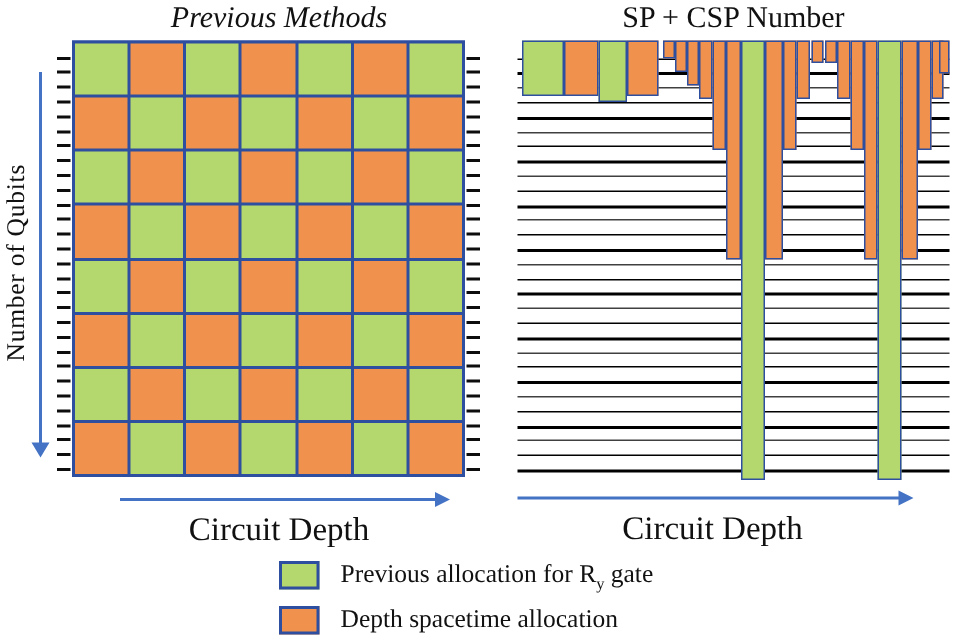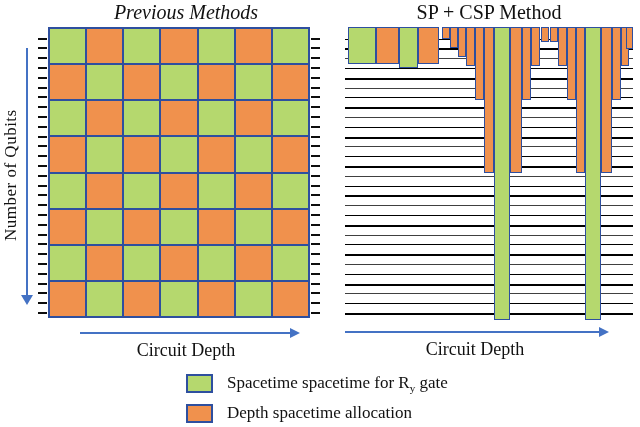--- a/index.html
+++ b/index.html
@@ -32,21 +32,21 @@
     left:21px;top:295px;width:0;height:0;
     border-left:6px solid transparent;border-right:6px solid transparent;
     border-top:10px solid var(--arrow);
   }
   .h-arrow-line{height:2px;background:var(--arrow);}
   .h-arrow-head{
     width:0;height:0;
     border-top:5px solid transparent;border-bottom:5px solid transparent;
     border-left:10px solid var(--arrow);
   }
-  .x-label{font-size:18px;text-align:center;white-space:nowrap;}
+  .x-label{font-size:22px;text-align:center;white-space:nowrap;}
   
   #right-panel{left:345px;top:27px;width:288px;height:293px;}
   .wire{position:absolute;left:0;right:0;background:#000;}
   .bar{position:absolute;top:0;border:1.5px solid var(--border);}
   .bar.green{background:var(--green);}
   .bar.orange{background:var(--orange);}
   .cell.green{background:var(--green);}
   .cell.orange{background:var(--orange);}
   
   .legend-swatch{width:27px;height:19px;border:2px solid var(--border);}
@@ -181,21 +181,21 @@
     <div class="cell green"></div>
     <div class="cell orange"></div>
     <div class="cell green"></div>
     <div class="cell orange"></div>
   </div>
 
 <div class="abs h-arrow-line" style="left:80px;top:332px;width:212px;"></div>
 <div class="abs h-arrow-head" style="left:290px;top:328px;"></div>
 <div class="abs x-label" style="left:96px;top:340px;width:180px;">Circuit Depth</div>
 
-<div class="abs panel-title" style="left:389px;width:200px;">SP + CSP Method</div>
+<div class="abs panel-title" style="left:389px;width:200px;">SP + CSP Number</div>
 
 <div class="abs" id="right-panel">
     <div class="wire" style="top: 11.5px; height: 1px; opacity: 1;"></div>
     <div class="wire" style="top: 21.3px; height: 2px; opacity: 1;"></div>
     <div class="wire" style="top: 31.1px; height: 1px; opacity: 0.75;"></div>
     <div class="wire" style="top: 40.9px; height: 1px; opacity: 1;"></div>
     <div class="wire" style="top: 50.7px; height: 2px; opacity: 1;"></div>
     <div class="wire" style="top: 60.5px; height: 1px; opacity: 0.75;"></div>
     <div class="wire" style="top: 70.3px; height: 1px; opacity: 1;"></div>
     <div class="wire" style="top: 80.1px; height: 2px; opacity: 1;"></div>
@@ -244,16 +244,16 @@
     <div class="bar orange" style="left: 267px; width: 9px; height: 73px;"></div>
     <div class="bar orange" style="left: 276px; width: 8px; height: 39px;"></div>
     <div class="bar orange" style="left: 281px; width: 7px; height: 22px;"></div>
   </div>
 
 <div class="abs h-arrow-line" style="left:345px;top:331px;width:256px;"></div>
 <div class="abs h-arrow-head" style="left:599px;top:327px;"></div>
 <div class="abs x-label" style="left:370px;top:339px;width:210px;">Circuit Depth</div>
 
 <div class="abs legend-swatch" id="legend-swatch-0" style="left: 186px; top: 374px; background: rgb(181, 216, 110);"></div>
-<div class="abs legend-label" style="left:227px;top:373px;"><span>Spacetime spacetime for R</span><sub>y</sub><span> gate</span></div>
+<div class="abs legend-label" style="left:227px;top:373px;"><span>Previous allocation for R</span><sub>y</sub><span> gate</span></div>
 
 <div class="abs legend-swatch" id="legend-swatch-1" style="left: 186px; top: 404px; background: rgb(240, 145, 77);"></div>
 <div class="abs legend-label" style="left:227px;top:403px;"><span>Depth spacetime allocation</span><sub></sub><span></span></div>
 
 </body></html>

